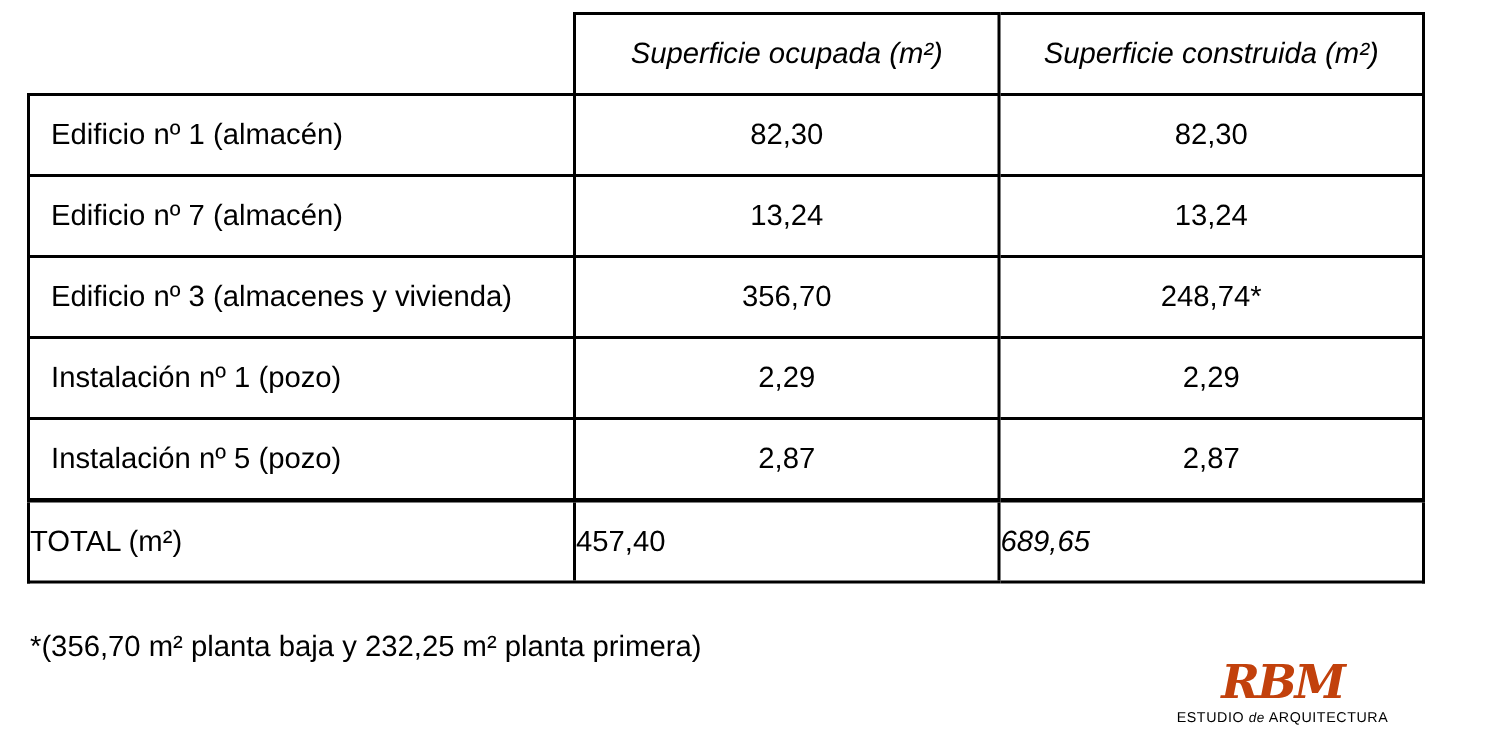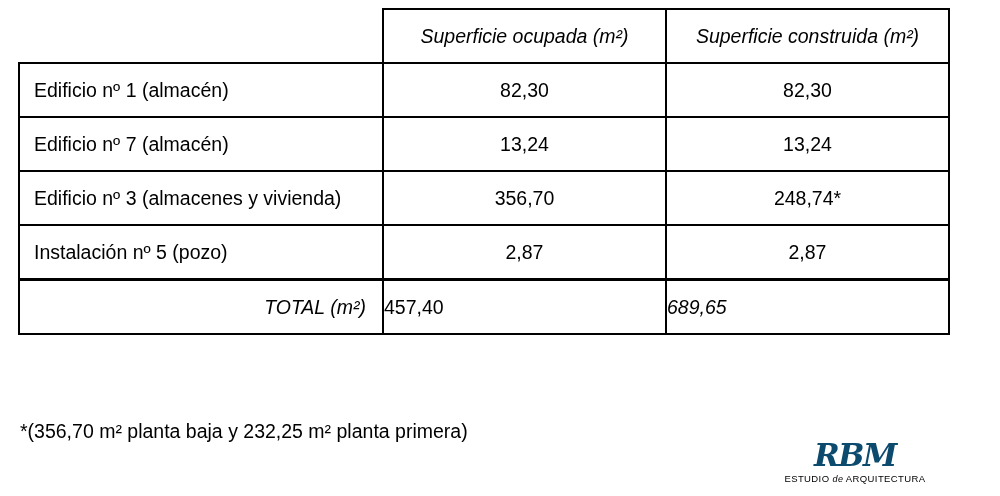--- a/index.html
+++ b/index.html
@@ -83,23 +83,21 @@
   }
 
   
   tr.last-data .row-label,
   tr.last-data .row-num {
     border-bottom: 3.5px solid #000 !important;
   }
 
   
   .total-label {
-    text-align: right;
     padding-right: 16px !important;
-    font-style: italic;
     font-size: 19.5px;
     border-bottom: 2px solid #000 !important;
     border-left: 2px solid #000 !important;
   }
   .total-num {
     text-align: left;
     border-bottom: 2px solid #000 !important;
     border-left: 2px solid #000 !important;
   }
   .total-num.last {
@@ -124,21 +122,21 @@
     text-align: center;
     width: 190px;
   }
   .logo-mark {
     font-family: "DejaVu Serif", serif;
     font-style: italic;
     font-weight: bold;
     font-size: 31px;
     letter-spacing: -1.5px;
     line-height: 1;
-    color: #0c4a6e;
+    color: #c2410c;
   }
   .logo-sub {
     font-size: 9.5px;
     letter-spacing: 0.4px;
     margin-top: 2px;
     color: #000;
   }
   .logo-sub .de {
     font-style: italic;
     font-size: 9px;
@@ -173,20 +171,25 @@
         <td class="row-num">13,24</td>
         <td class="row-num last">13,24</td>
       </tr>
 
       <tr>
         <td class="row-label">Edificio nº 3 (almacenes y vivienda)</td>
         <td class="row-num">356,70</td>
         <td class="row-num last">248,74*</td>
       </tr>
 
+      <tr>
+        <td class="row-label">Instalación nº 1 (pozo)</td>
+        <td class="row-num">2,29</td>
+        <td class="row-num last">2,29</td>
+      </tr>
 
       <tr class="last-data">
         <td class="row-label">Instalación nº 5 (pozo)</td>
         <td class="row-num">2,87</td>
         <td class="row-num last">2,87</td>
       </tr>
 
       <tr>
         <td class="total-label">TOTAL (m²)</td>
         <td class="total-num">457,40</td>

